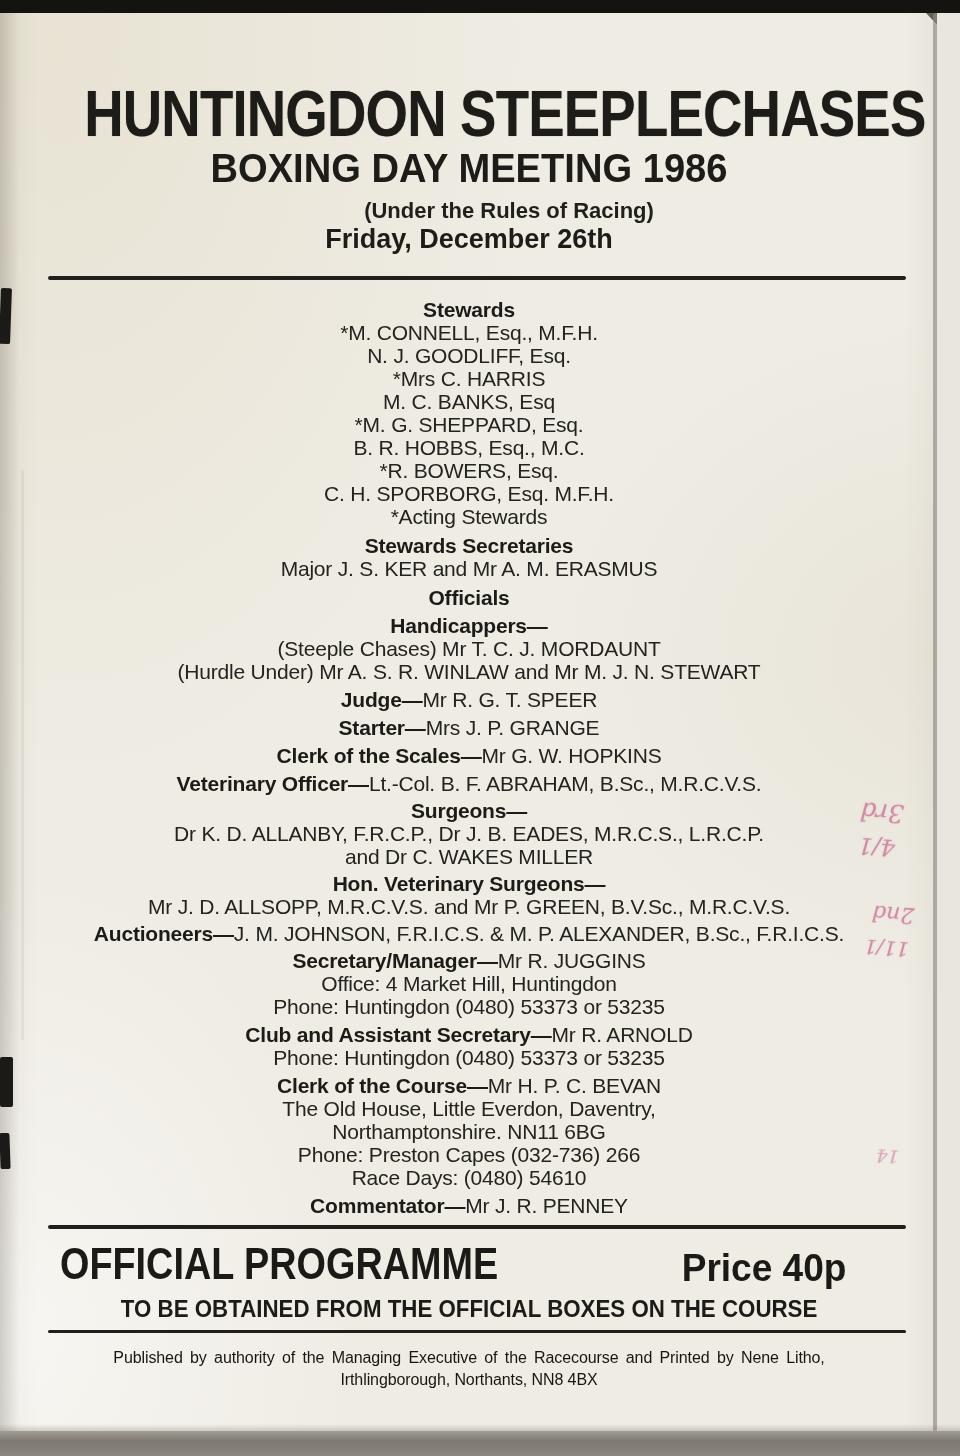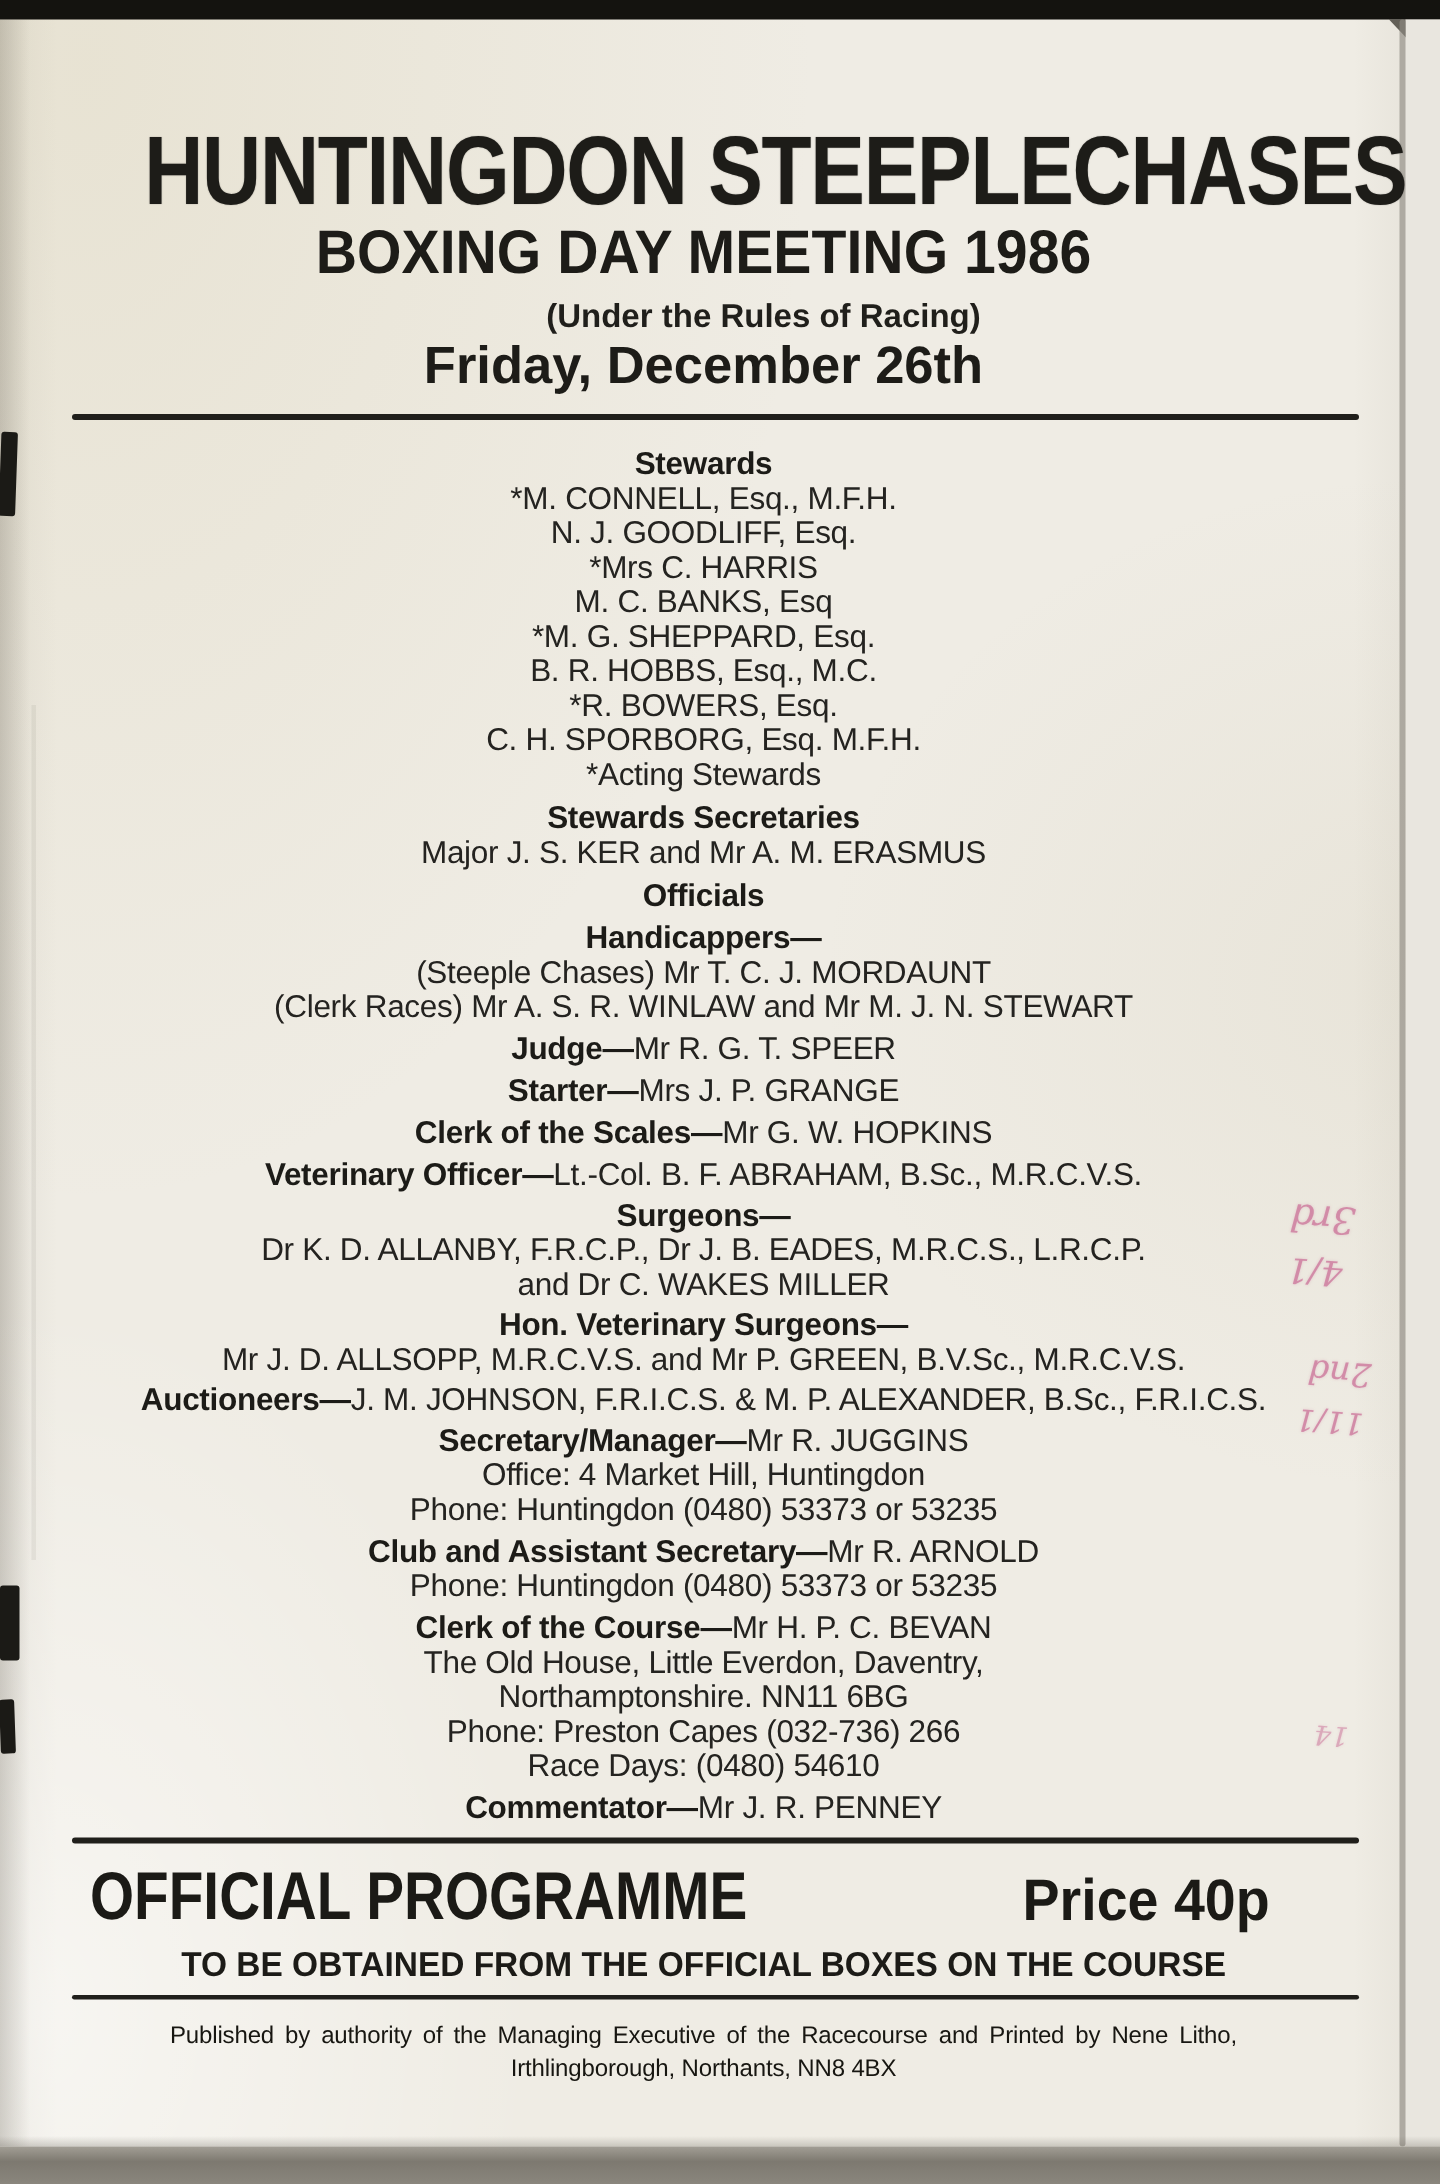--- a/index.html
+++ b/index.html
@@ -34,29 +34,29 @@
   .bm1{top:288px;width:11px;height:56px;transform:rotate(2deg);}
   .bm2{top:1057px;width:13px;height:50px;}
   .bm3{top:1133px;width:10px;height:36px;transform:rotate(-2deg);}
   
   .rule{position:absolute;left:48px;width:858px;background:#201f1b;border-radius:2px;}
   .rule1{top:276px;height:4px;}
   .rule2{top:1225px;height:4px;}
   .rule3{top:1330px;height:3px;}
   
   .center{width:938px;text-align:center;}
-  .hdr-title{position:absolute;top:76px;left:16px;}
+  .hdr-title{position:absolute;top:76px;left:4px;}
   .hdr-title .t{display:inline-block;font-size:65px;font-weight:bold;letter-spacing:-1px;
     transform:scaleX(.84);transform-origin:center;color:#1d1c18;white-space:nowrap;
     text-shadow:0 0 1px rgba(30,28,24,.4);}
   .hdr-sub{position:absolute;top:145px;left:0;}
   .hdr-sub .t{display:inline-block;font-size:41px;font-weight:bold;transform:scaleX(.93);
     transform-origin:center;color:#1d1c18;white-space:nowrap;}
   .hdr-rules{position:absolute;top:198px;left:0;font-size:22px;font-weight:bold;color:#201f1b;padding-left:40px;}
-  .hdr-date{position:absolute;top:224px;left:0;font-size:35px;font-weight:bold;color:#1d1c18;}
+  .hdr-date{position:absolute;top:224px;left:0;font-size:27px;font-weight:bold;color:#1d1c18;}
   
   .main{position:absolute;top:292px;left:0;width:938px;text-align:center;
     font-size:21px;line-height:23px;letter-spacing:-.2px;color:#242320;}
   .main .b{font-weight:bold;color:#1c1b17;}
   .heading{font-weight:bold;color:#1c1b17;margin-top:6px;}
   .entry{margin-top:5px;}
   .entry.tight{margin-top:4px;}
   .ln,.row{white-space:nowrap;}
   
   .banner-row{position:absolute;top:1238px;left:60px;width:786px;height:52px;
@@ -120,21 +120,21 @@
   <div class="ln">*Acting Stewards</div>
 
   <div class="heading">Stewards Secretaries</div>
   <div class="ln">Major J. S. KER and Mr A. M. ERASMUS</div>
 
   <div class="heading">Officials</div>
 
   <div class="entry">
     <div class="ln b">Handicappers—</div>
     <div class="ln">(Steeple Chases) Mr T. C. J. MORDAUNT</div>
-    <div class="ln">(Clerk Races) Mr A. S. R. WINLAW and Mr M. J. N. STEWART</div>
+    <div class="ln">(Hurdle Under) Mr A. S. R. WINLAW and Mr M. J. N. STEWART</div>
   </div>
 
   <div class="entry row">
     <span class="b">Judge—</span><span>Mr R. G. T. SPEER</span>
   </div>
 
   <div class="entry row">
     <span class="b">Starter—</span><span>Mrs J. P. GRANGE</span>
   </div>
 

